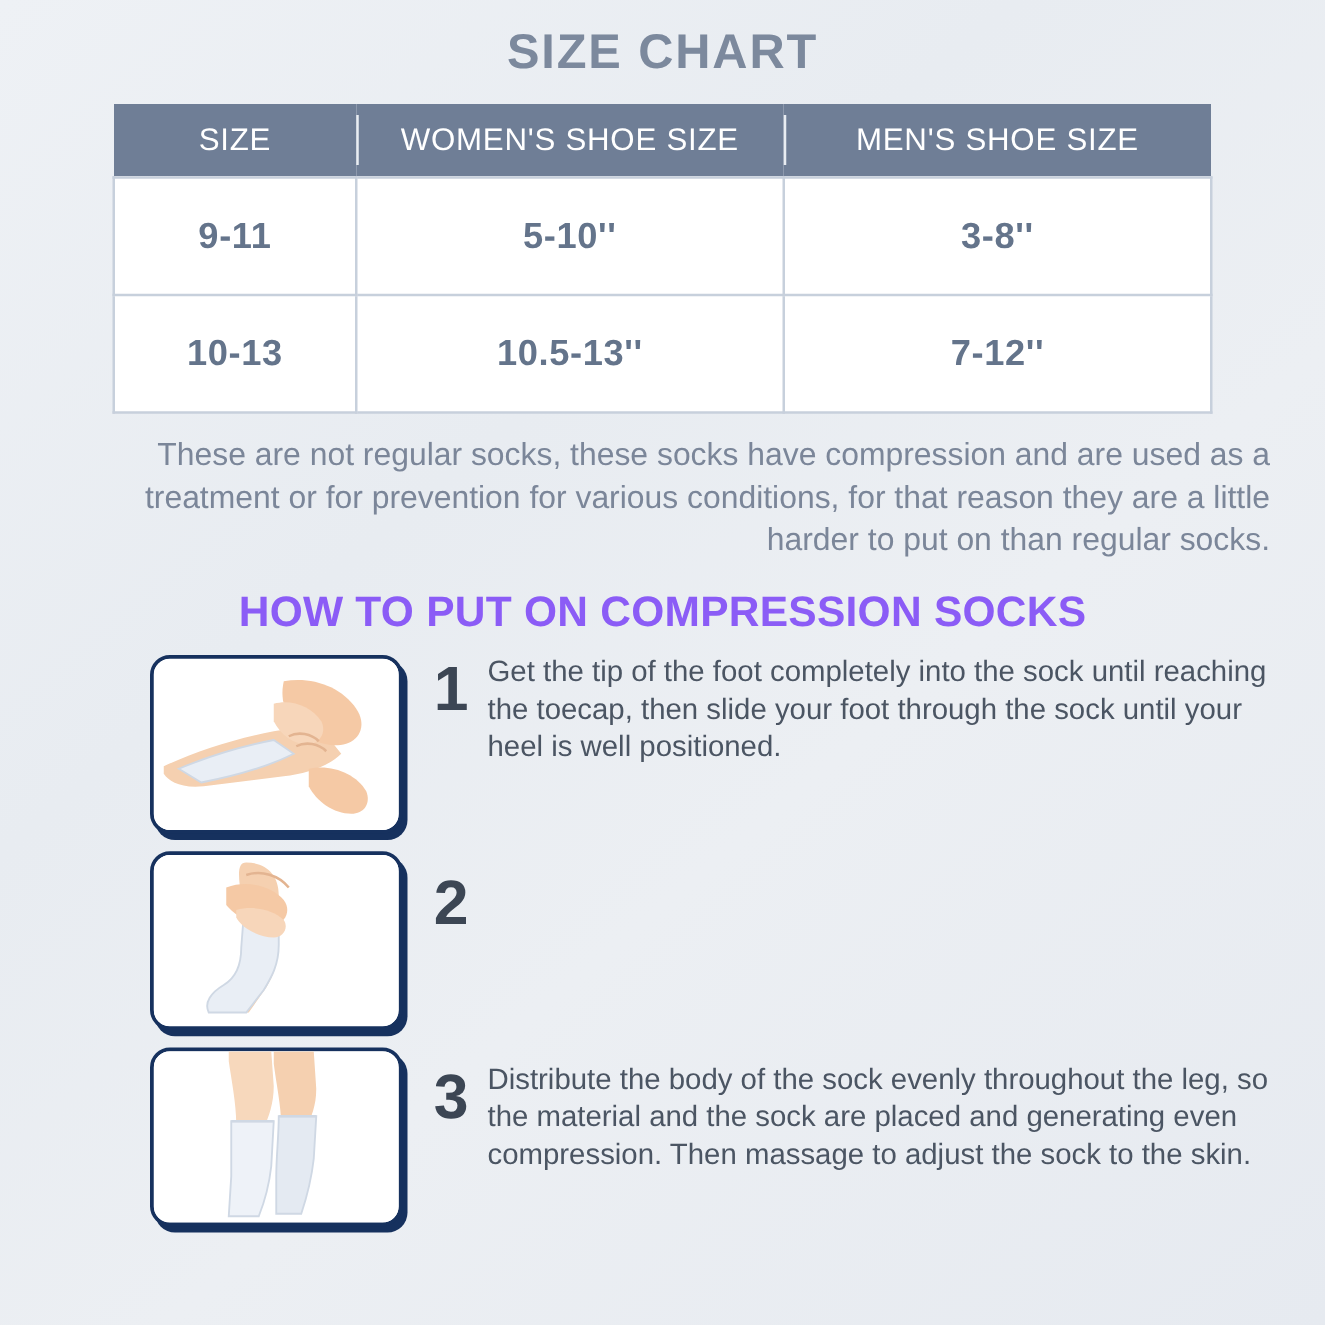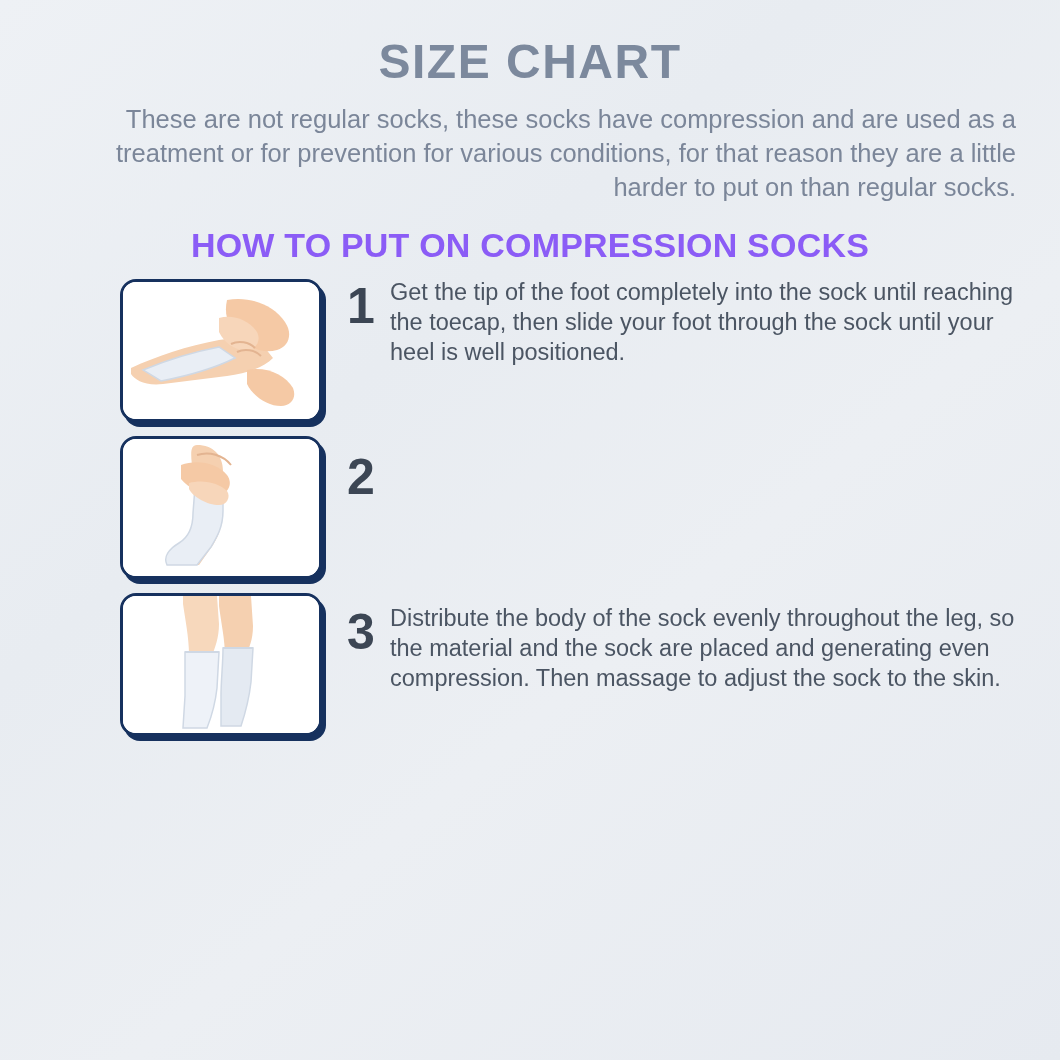--- a/index.html
+++ b/index.html
@@ -19,25 +19,25 @@
   .page {
     position: relative;
     width: 1060px;
     height: 1060px;
     box-sizing: border-box;
   }
 
   
   .size-chart-title {
     text-align: center;
-    font-size: 48px;
+    font-size: 39px;
     font-weight: bold;
     letter-spacing: 1.5px;
     color: #7c899d;
-    padding-top: 38px;
+    padding-top: 22px;
     line-height: 1;
   }
 
   
   .size-table {
     margin: 22px 90px 0 90px;
     border-collapse: collapse;
     width: 880px;
     table-layout: fixed;
   }
@@ -143,20 +143,41 @@
   .step.s3 .step-num { margin-top: 14px; }
   .step.s3 .step-text { margin-top: 10px; }
 </style>
 </head>
 <body>
 
 <div class="page">
 
   <div class="size-chart-title">SIZE CHART</div>
 
+  <table class="size-table">
+    <thead>
+      <tr>
+        <th class="col-size">SIZE</th>
+        <th class="col-women">WOMEN'S SHOE SIZE</th>
+        <th class="col-men">MEN'S SHOE SIZE</th>
+      </tr>
+    </thead>
+    <tbody>
+      <tr>
+        <td>9-11</td>
+        <td>5-10''</td>
+        <td>3-8''</td>
+      </tr>
+      <tr>
+        <td>10-13</td>
+        <td>10.5-13''</td>
+        <td>7-12''</td>
+      </tr>
+    </tbody>
+  </table>
 
   <p class="intro">These are not regular socks, these socks have compression and are used as a treatment or for prevention for  various conditions, for that reason they are a little harder to put on than regular socks.</p>
 
   <div class="howto-title">HOW TO PUT ON COMPRESSION SOCKS</div>
 
   <div class="steps">
 
     <div class="step s1">
       <div class="thumb">
         <svg viewBox="0 0 196 137" xmlns="http://www.w3.org/2000/svg">

